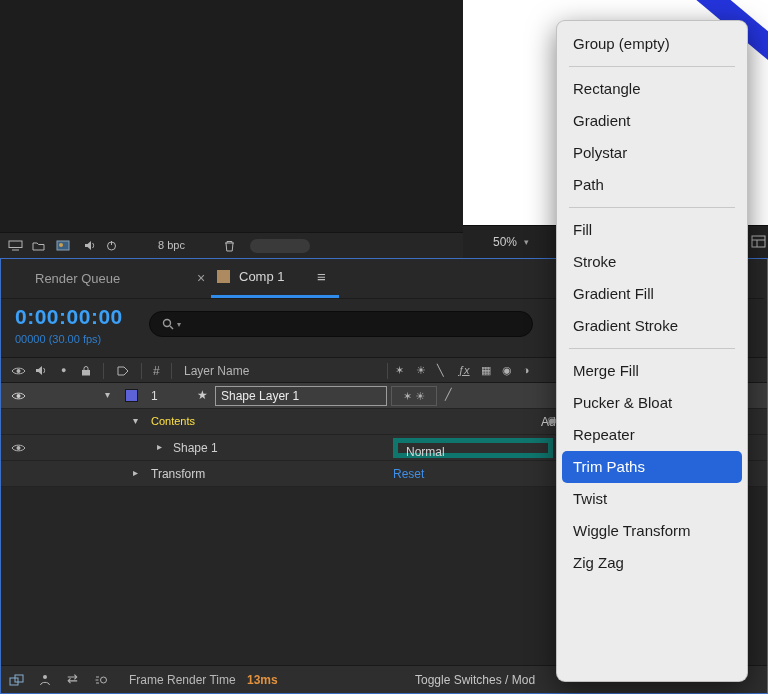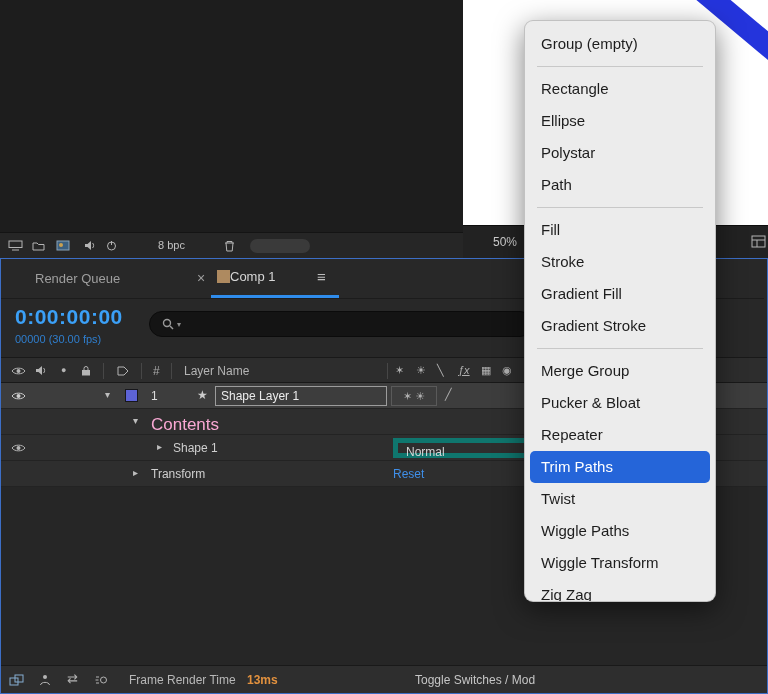--- a/index.html
+++ b/index.html
@@ -79,21 +79,21 @@
           <path d="M1 5 H14 M6 5 V12" stroke="currentColor"></path>
         </svg>
     </span>
   </div>
 
   <div class="abs" style="left:0;top:258px;width:768px;height:436px;background:#282828;border:1px solid var(--panel-border-blue,#3c6ec6);">
 
     <div class="abs" style="left:0;top:0;width:763px;height:40px;border-bottom:1px solid #1c1c1c;padding-left:20px;">
       <span class="abs" style="left:34px;top:12px;font-size:13px;color:#9e9e9e;">Render Queue</span>
       <span class="abs" style="left:196px;top:11px;font-size:14px;color:#9e9e9e;">×</span>
-      <div class="abs" style="left:216px;top:10px;display:flex;align-items:center;justify-content:space-between;">
+      <div class="abs" style="left:216px;top:10px;display:flex;align-items:center;gap:9px;justify-content:space-between;">
         <span style="width:13px;height:13px;background:var(--comp-label-tan,#ae8a60);display:inline-block;"></span>
         <span style="font-size:13px;color:#d6d6d6;">Comp 1</span>
       </div>
       <span class="abs" style="left:316px;top:9px;font-size:15px;color:#bdbdbd;">≡</span>
       <div class="abs" style="left:210px;top:36px;width:128px;height:3px;background:var(--accent-blue,#2f8ceb);"></div>
     </div>
 
     <div class="abs" style="left:14px;top:46px;font-size:21px;font-weight:bold;letter-spacing:.5px;color:var(--timecode-blue,#3ba0f7);">0:00:00:00</div>
     <div class="abs" style="left:14px;top:74px;font-size:11px;color:var(--timecode-sub-blue,#2f7ecd);">00000 (30.00 fps)</div>
 
@@ -158,21 +158,21 @@
       <span class="abs" style="left:124px;top:6px;width:13px;height:13px;background:var(--layer-swatch-purple,#5d63d6);border:1px solid #17171c;"></span>
       <span class="abs" style="left:150px;top:6px;font-size:12px;color:#dcdcdc;">1</span>
       <span class="abs" style="left:196px;top:5px;font-size:12px;color:#cccccc;">★</span>
       <span class="abs" style="left:214px;top:3px;width:172px;height:20px;border:1px solid #9c9c9c;font-size:12px;color:#ececec;line-height:18px;padding-left:5px;">Shape Layer 1</span>
       <span class="abs" style="left:390px;top:3px;width:46px;height:20px;border:1px solid #5a5a5a;text-align:center;font-size:11px;color:#b0b0b0;line-height:18px;">✶ ☀</span>
       <span class="abs" style="left:444px;top:5px;font-size:11px;color:#b0b0b0;">╱</span>
     </div>
 
     <div class="abs row" style="top:150px;background:#2e2e2e;">
       <span class="abs chev" style="left:132px;">▾</span>
-      <span class="abs" style="left:150px;top:6px;font-size:17px;color:#f9a8d4;">Contents</span>
+      <span class="abs" style="left:150px;top:6px;font-size:11px;color:#fde047;">Contents</span>
       <span class="abs" style="left:516px;top:6px;font-size:12px;color:#cfcfcf;margin-left:24px;">Add:</span>
       <span class="abs" style="left:546px;top:5px;font-size:11px;color:#b0b0b0;">◉</span>
     </div>
 
     <div class="abs row" style="top:176px;background:#2e2e2e;">
       <span class="ticon abs" style="left:10px;top:8px;">
         <svg width="15" height="10" viewBox="0 0 15 10">
             <path d="M1 5 C3.5 1.2 11.5 1.2 14 5 C11.5 8.8 3.5 8.8 1 5 Z" fill="none" stroke="currentColor"></path>
             <circle cx="7.5" cy="5" r="2" fill="currentColor"></circle>
           </svg>
@@ -209,36 +209,35 @@
             <circle cx="8.5" cy="6" r="3" fill="none" stroke="currentColor"></circle>
             <path d="M1 3 h3 M0.5 6 h3 M1 9 h3" stroke="currentColor"></path>
           </svg>
       </span>
       <span class="abs" style="left:128px;top:7px;font-size:12px;color:#b8b8b8;">Frame Render Time</span>
       <span class="abs" style="left:246px;top:7px;font-size:12px;font-weight:bold;color:var(--warning-orange,#e2913e);">13ms</span>
       <span class="abs" style="left:414px;top:7px;font-size:12px;color:#c6c6c6;">Toggle Switches / Mod</span>
     </div>
   </div>
 
-  <div class="abs" id="shape-menu" style="left:524px;top:20px;width:192px;height:582px;background:var(--menu-bg,#ececec);border:1px solid rgba(0,0,0,.18);border-radius:9px;box-shadow:0 8px 28px rgba(0,0,0,.5);padding:7px 0 8px;z-index:50;overflow:hidden;">
+  <div class="abs" id="shape-menu" style="left:556px;top:20px;width:192px;height:662px;background:var(--menu-bg,#ececec);border:1px solid rgba(0,0,0,.18);border-radius:9px;box-shadow:0 8px 28px rgba(0,0,0,.5);padding:7px 0 8px;z-index:50;overflow:hidden;">
       <div class="menu-item">Group (empty)</div>
       <div class="menu-separator"></div>
       <div class="menu-item">Rectangle</div>
-      <div class="menu-item">Ellipse</div>
+      <div class="menu-item">Gradient</div>
       <div class="menu-item">Polystar</div>
       <div class="menu-item">Path</div>
       <div class="menu-separator"></div>
       <div class="menu-item">Fill</div>
       <div class="menu-item">Stroke</div>
       <div class="menu-item">Gradient Fill</div>
       <div class="menu-item">Gradient Stroke</div>
       <div class="menu-separator"></div>
-      <div class="menu-item">Merge Group</div>
+      <div class="menu-item">Merge Fill</div>
       <div class="menu-item">Pucker &amp; Bloat</div>
       <div class="menu-item">Repeater</div>
       <div class="menu-item highlighted">Trim Paths</div>
       <div class="menu-item">Twist</div>
-      <div class="menu-item">Wiggle Paths</div>
       <div class="menu-item">Wiggle Transform</div>
       <div class="menu-item">Zig Zag</div>
     </div>
 
 </div>
 
 </body></html>

